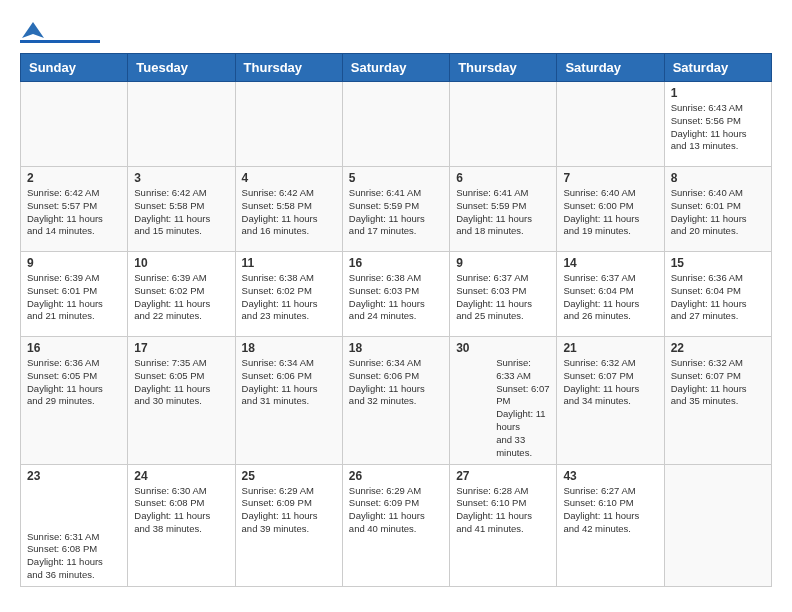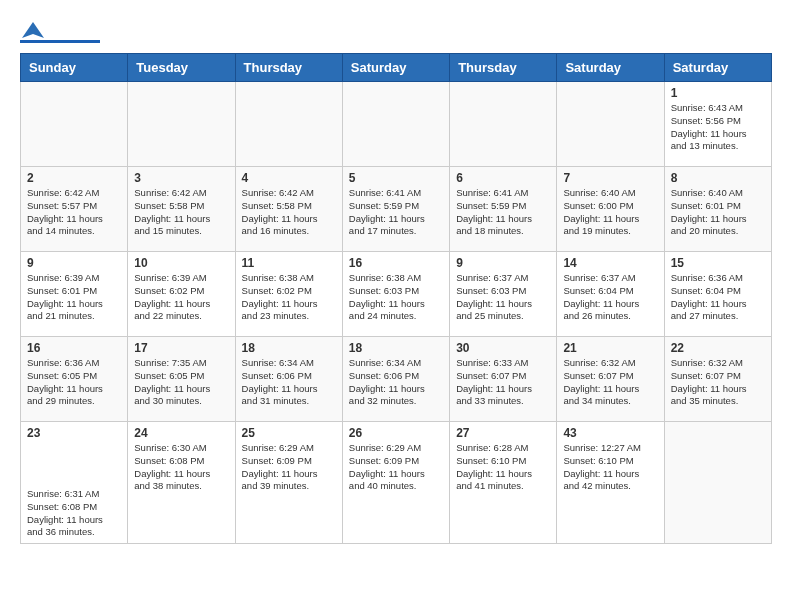--- a/index.html
+++ b/index.html
@@ -260,21 +260,21 @@
         </td>
         <td>
           <span class="day-number">18</span>
           <div class="day-info" style="white-space: pre-line;">Sunrise: 6:34 AM
 Sunset: 6:06 PM
 Daylight: 11 hours
 and 32 minutes.</div>
         </td>
         <td>
           <span class="day-number">30</span>
-          <div class="day-info" style="white-space: pre-line;">Sunrise: 6:33 AM
+          <div class="day-info" style="white-space: pre-line; margin-left: 40px;">Sunrise: 6:33 AM
 Sunset: 6:07 PM
 Daylight: 11 hours
 and 33 minutes.</div>
         </td>
         <td>
           <span class="day-number">21</span>
           <div class="day-info" style="white-space: pre-line;">Sunrise: 6:32 AM
 Sunset: 6:07 PM
 Daylight: 11 hours
 and 34 minutes.</div>
@@ -318,21 +318,21 @@
         </td>
         <td>
           <span class="day-number">27</span>
           <div class="day-info" style="white-space: pre-line;">Sunrise: 6:28 AM
 Sunset: 6:10 PM
 Daylight: 11 hours
 and 41 minutes.</div>
         </td>
         <td>
           <span class="day-number">43</span>
-          <div class="day-info" style="white-space: pre-line;">Sunrise: 12:27 AM
+          <div class="day-info" style="white-space: pre-line;">Sunrise: 6:27 AM
 Sunset: 6:10 PM
 Daylight: 11 hours
 and 42 minutes.</div>
         </td>
         <td class="empty"></td>
       </tr>
     </tbody>
 </table>
 
 </body></html>

